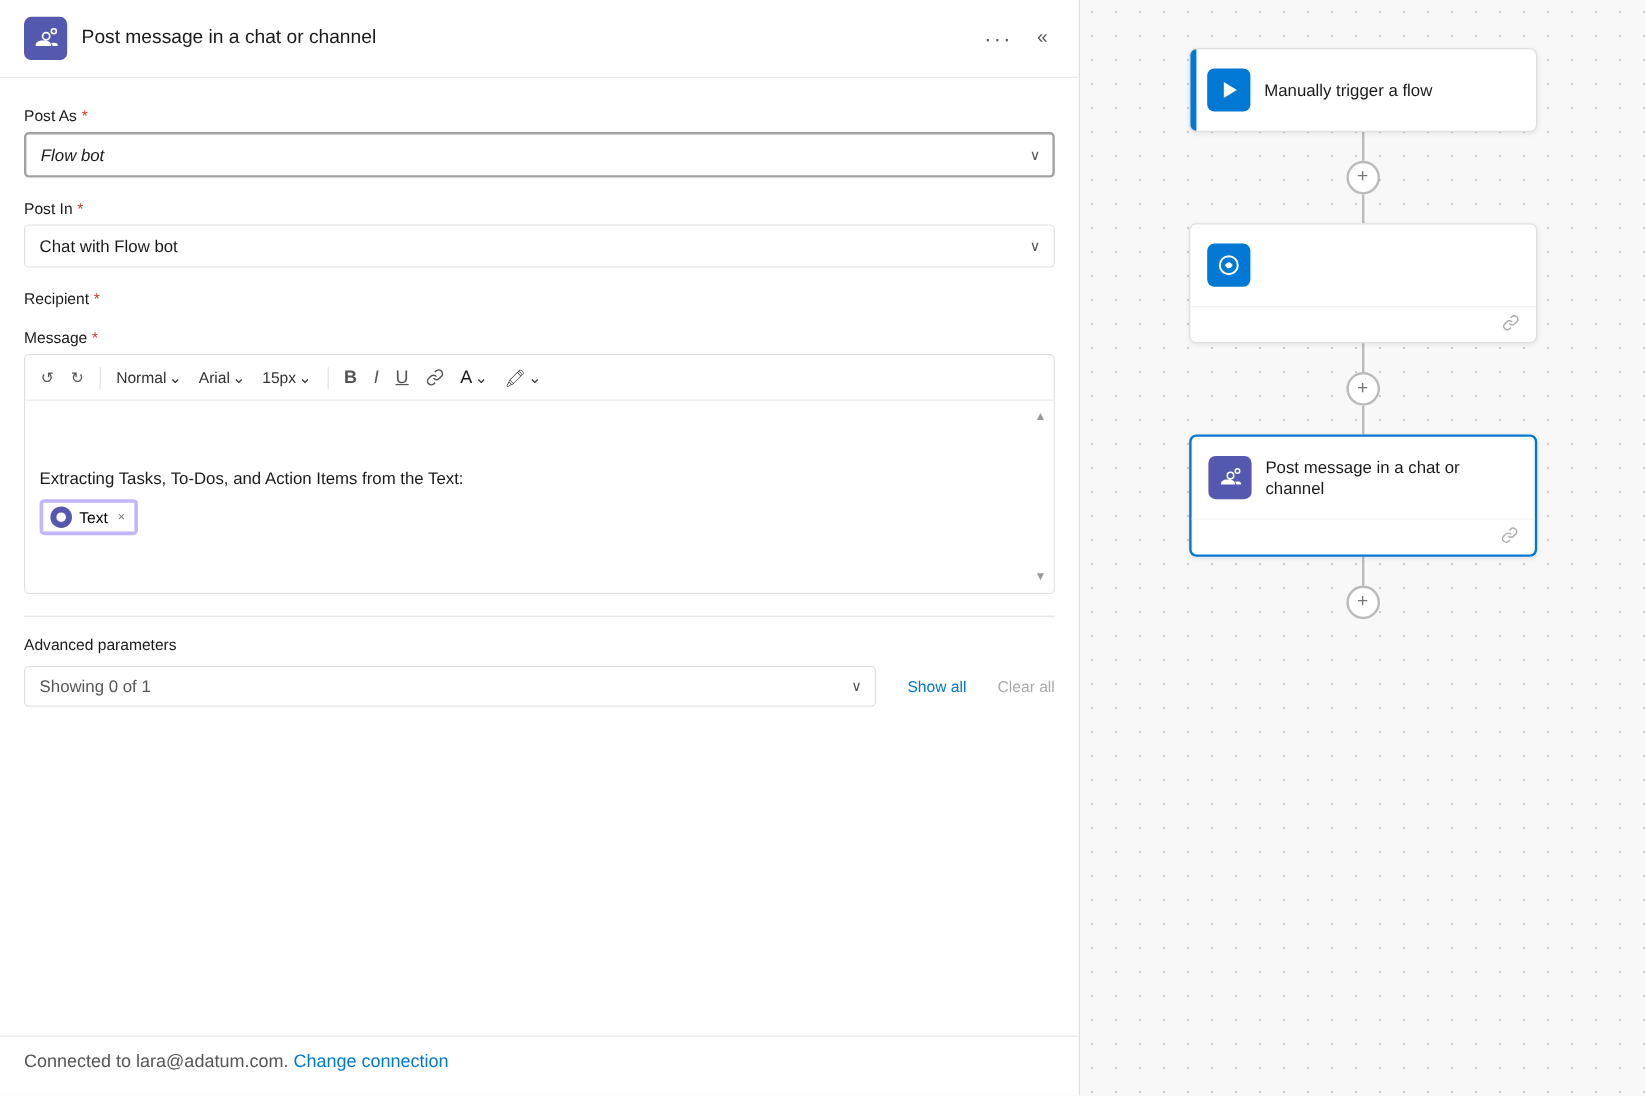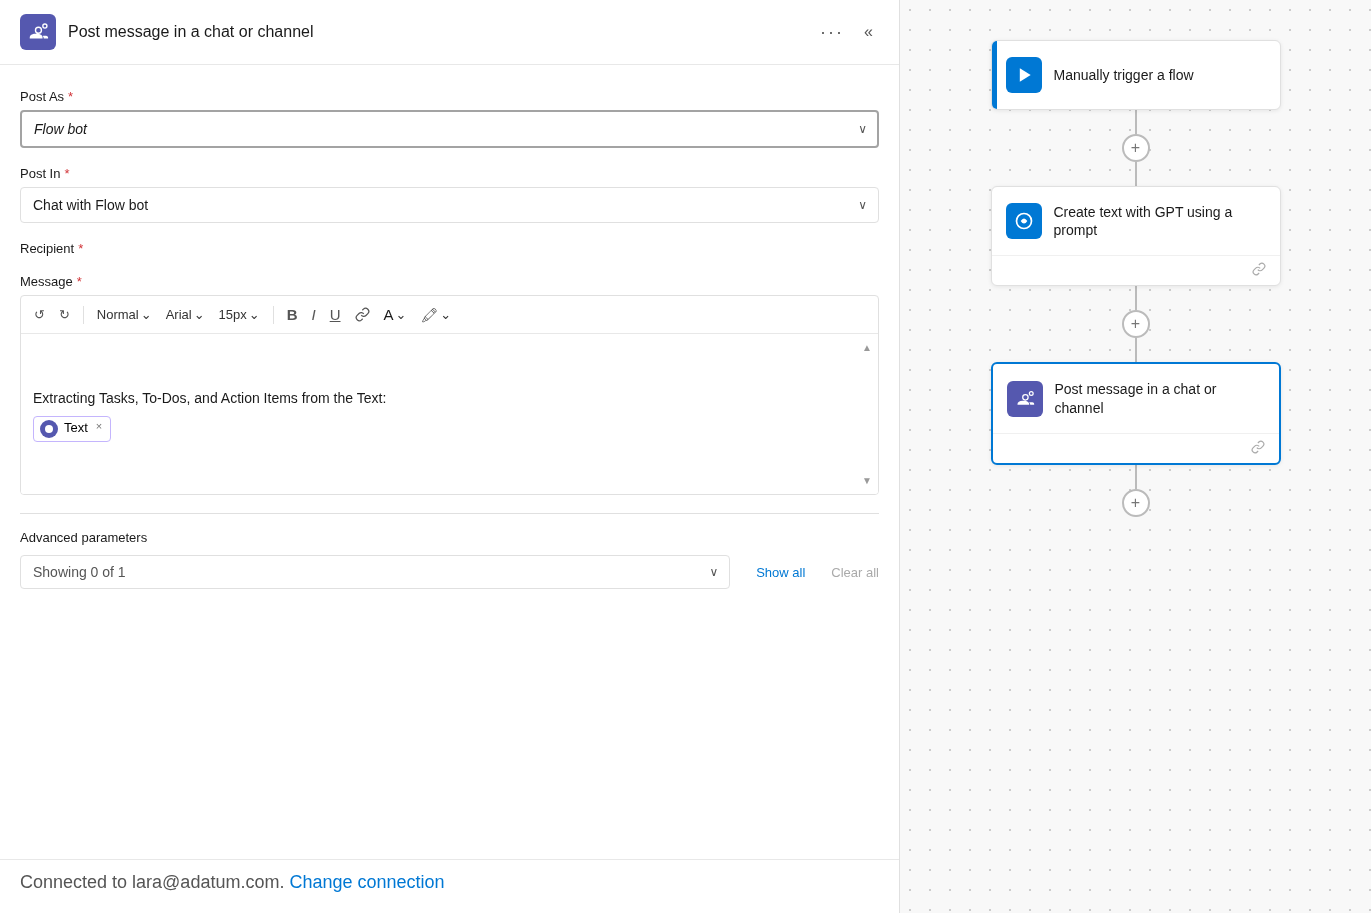--- a/index.html
+++ b/index.html
@@ -196,24 +196,24 @@
       background: #fff;
     }
     .editor-text-line {
       font-size: 14px;
       color: #1a1a1a;
       margin-bottom: 10px;
       margin-top: 44px;
     }
     .editor-tag {
       display: inline-flex;
-      align-items: flex-start;
+      align-items: center;
       gap: 6px;
       background: #fff;
-      border: 1px solid #c4b5fd;
+      border: 3px solid #c4b5fd;
       border-radius: 4px;
       padding: 3px 8px 3px 6px;
       font-size: 13px;
     }
     .editor-tag-icon {
       width: 18px;
       height: 18px;
       background: #5558af;
       border-radius: 50%;
       display: flex;
@@ -290,21 +290,21 @@
     }
     .advanced-action-btn.disabled {
       color: #aaa;
       cursor: default;
     }
 
     
     .panel-footer {
       padding: 12px 20px 20px;
       border-top: 1px solid #e8e8e8;
-      font-size: 18px;
+      font-size: 15px;
       color: #555;
     }
     .change-connection-link {
       color: #0078d4;
       cursor: pointer;
       text-decoration: none;
     }
 
     
     .right-panel {
@@ -582,21 +582,20 @@
     </div>
 
     <div class="flow-node">
       <div class="flow-node-inner">
         <div class="flow-node-icon blue">
           <svg viewBox="0 0 24 24" fill="white">
             <circle cx="12" cy="12" r="9" fill="none" stroke="white" stroke-width="2"></circle>
             <path d="M8 12 Q12 6 16 12 Q12 18 8 12Z" fill="white"></path>
           </svg>
         </div>
-        <span class="flow-node-title">Create text with GPT using a prompt</span>
       </div>
       <div class="flow-node-footer">
         <span class="flow-node-link-icon">
           <svg width="14" height="14" viewBox="0 0 24 24" fill="none" stroke="#aaa" stroke-width="2">
             <path d="M10 13a5 5 0 007.54.54l3-3a5 5 0 00-7.07-7.07l-1.72 1.71"></path>
             <path d="M14 11a5 5 0 00-7.54-.54l-3 3a5 5 0 007.07 7.07l1.71-1.71"></path>
           </svg>
         </span>
       </div>
     </div>

